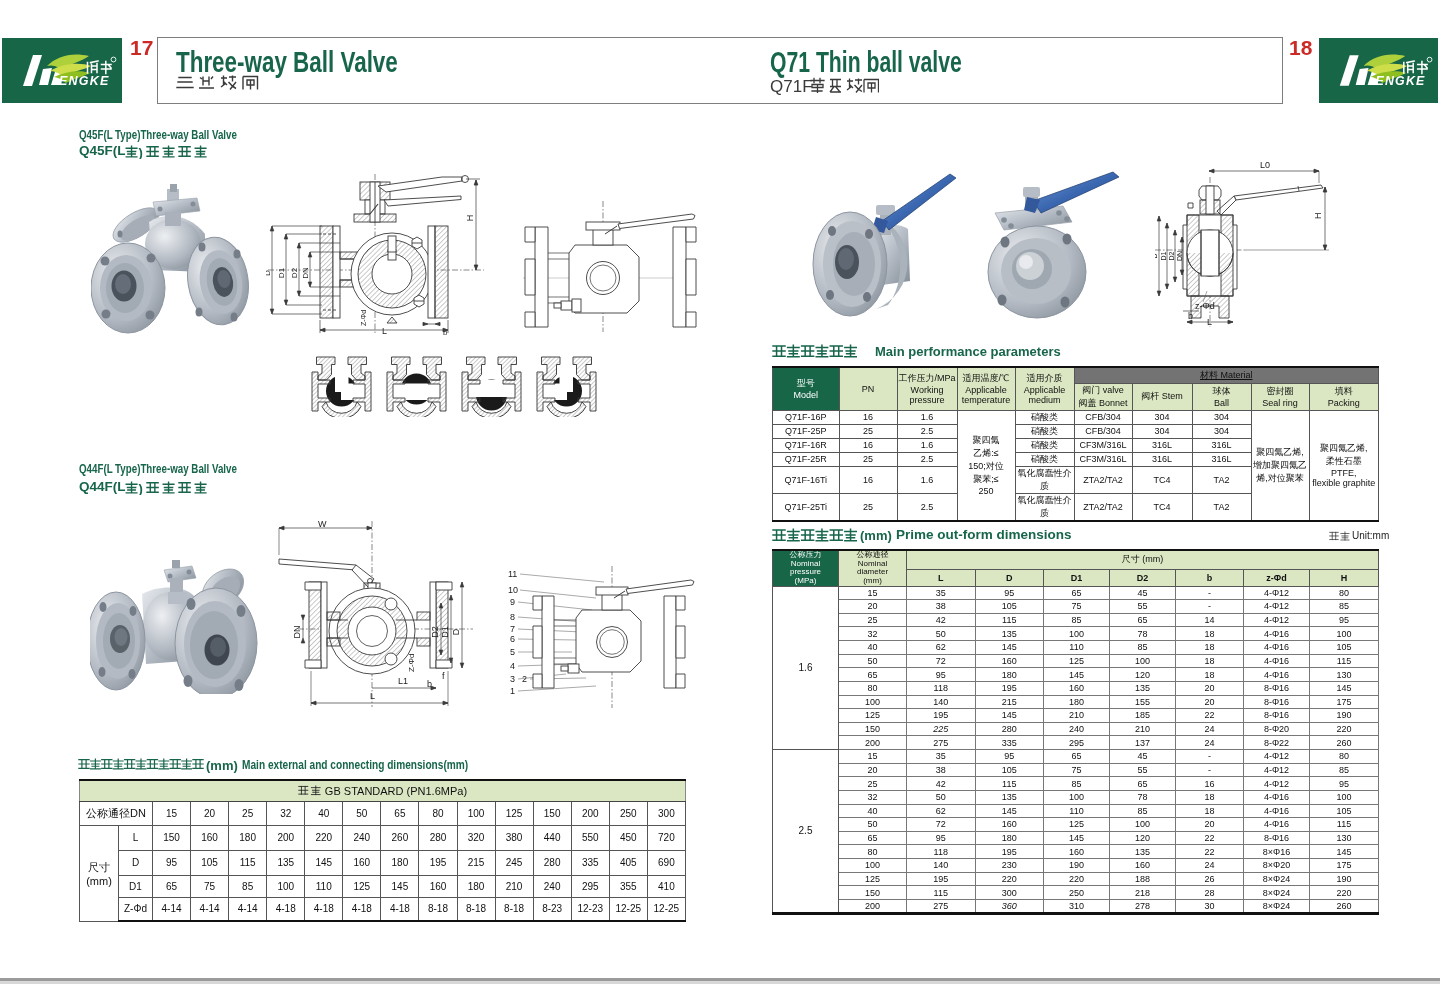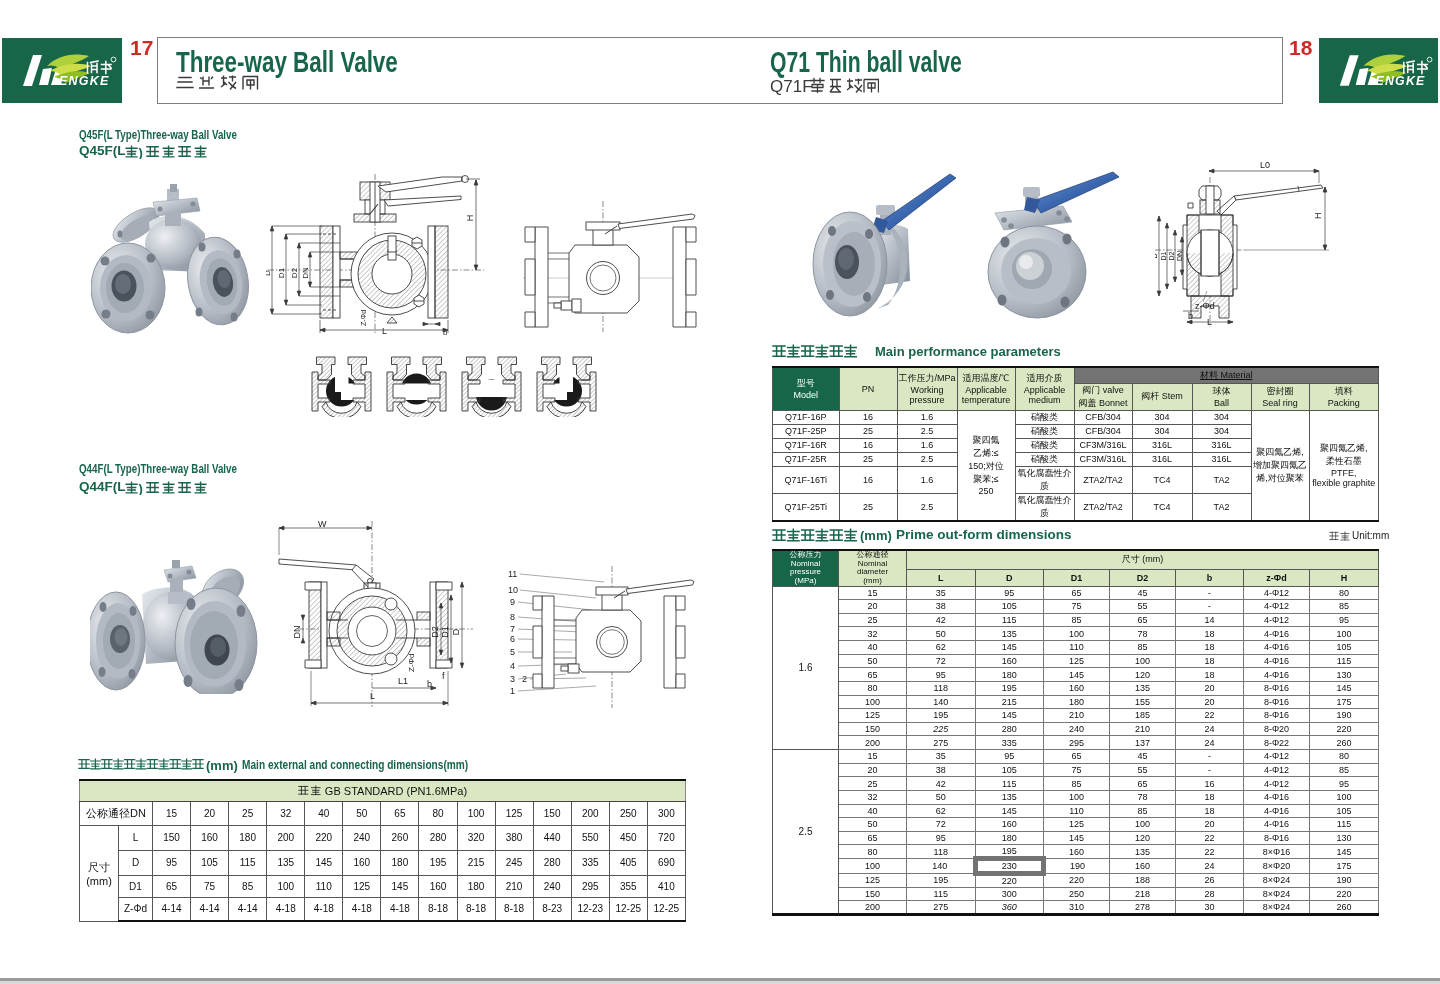--- a/index.html
+++ b/index.html
@@ -566,21 +566,21 @@
             <td style="border:1px solid #777;">195</td>
             <td style="border:1px solid #777;">160</td>
             <td style="border:1px solid #777;">135</td>
             <td style="border:1px solid #777;">22</td>
             <td style="border:1px solid #777;">8×Φ16</td>
             <td style="border:1px solid #777;">145</td>
           </tr>
       <tr style="height:13.64px">
             <td style="border:1px solid #777;">100</td>
             <td style="border:1px solid #777;">140</td>
-            <td style="border:5px solid #737373;">230</td>
+            <td style="border:1px solid #737373;">230</td>
             <td style="border:1px solid #777;">190</td>
             <td style="border:1px solid #777;">160</td>
             <td style="border:1px solid #777;">24</td>
             <td style="border:1px solid #777;">8×Φ20</td>
             <td style="border:1px solid #777;">175</td>
           </tr>
       <tr style="height:13.64px">
             <td style="border:1px solid #777;">125</td>
             <td style="border:1px solid #777;">195</td>
             <td style="border:1px solid #777;">220</td>

